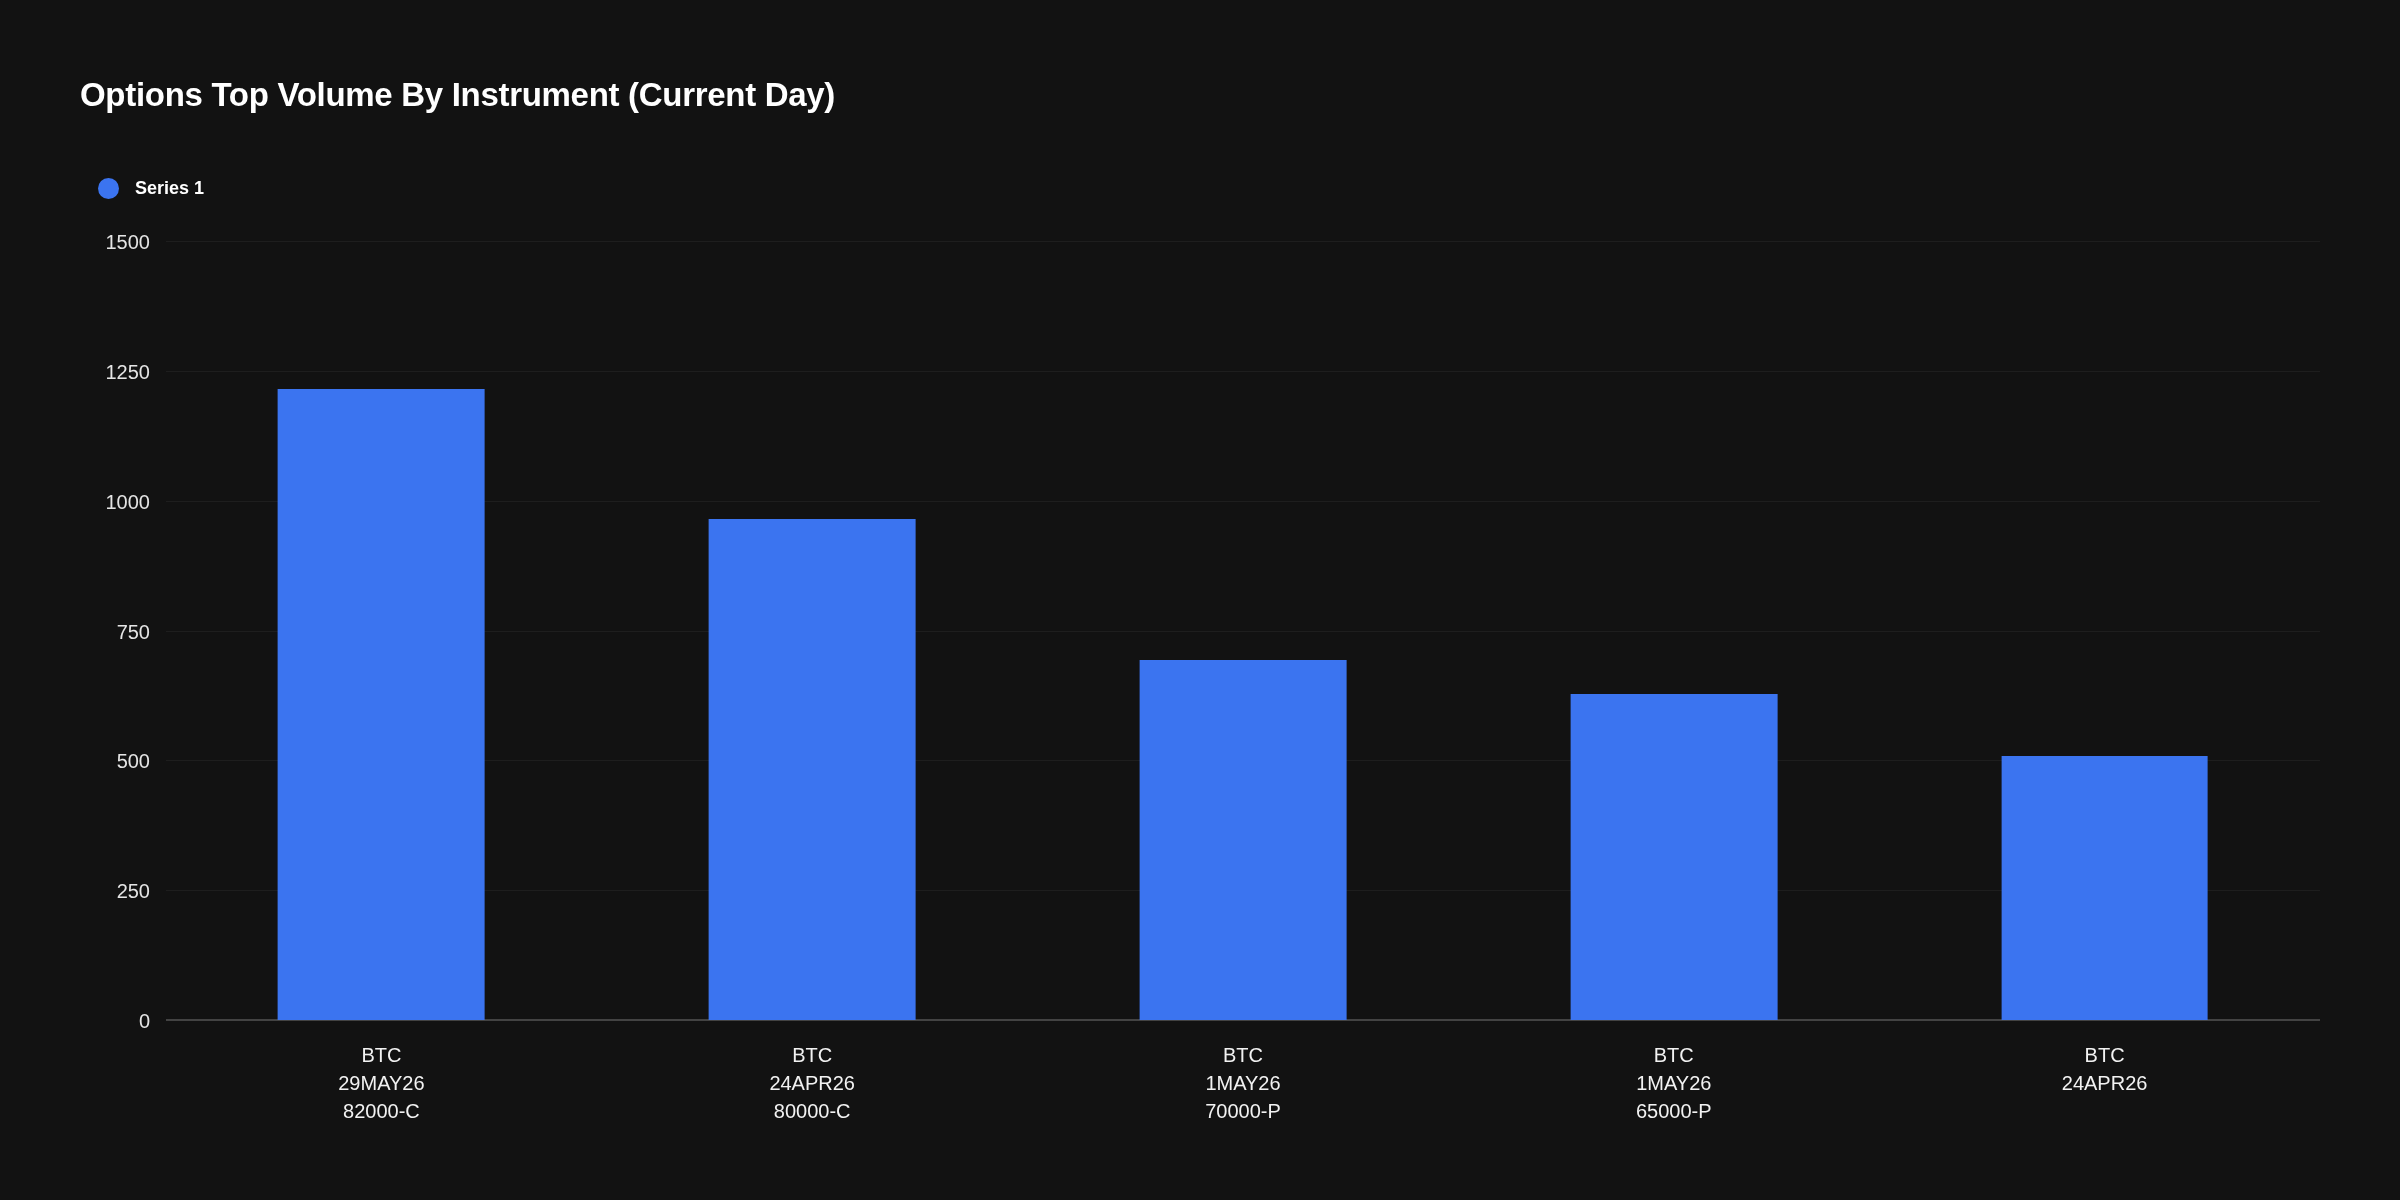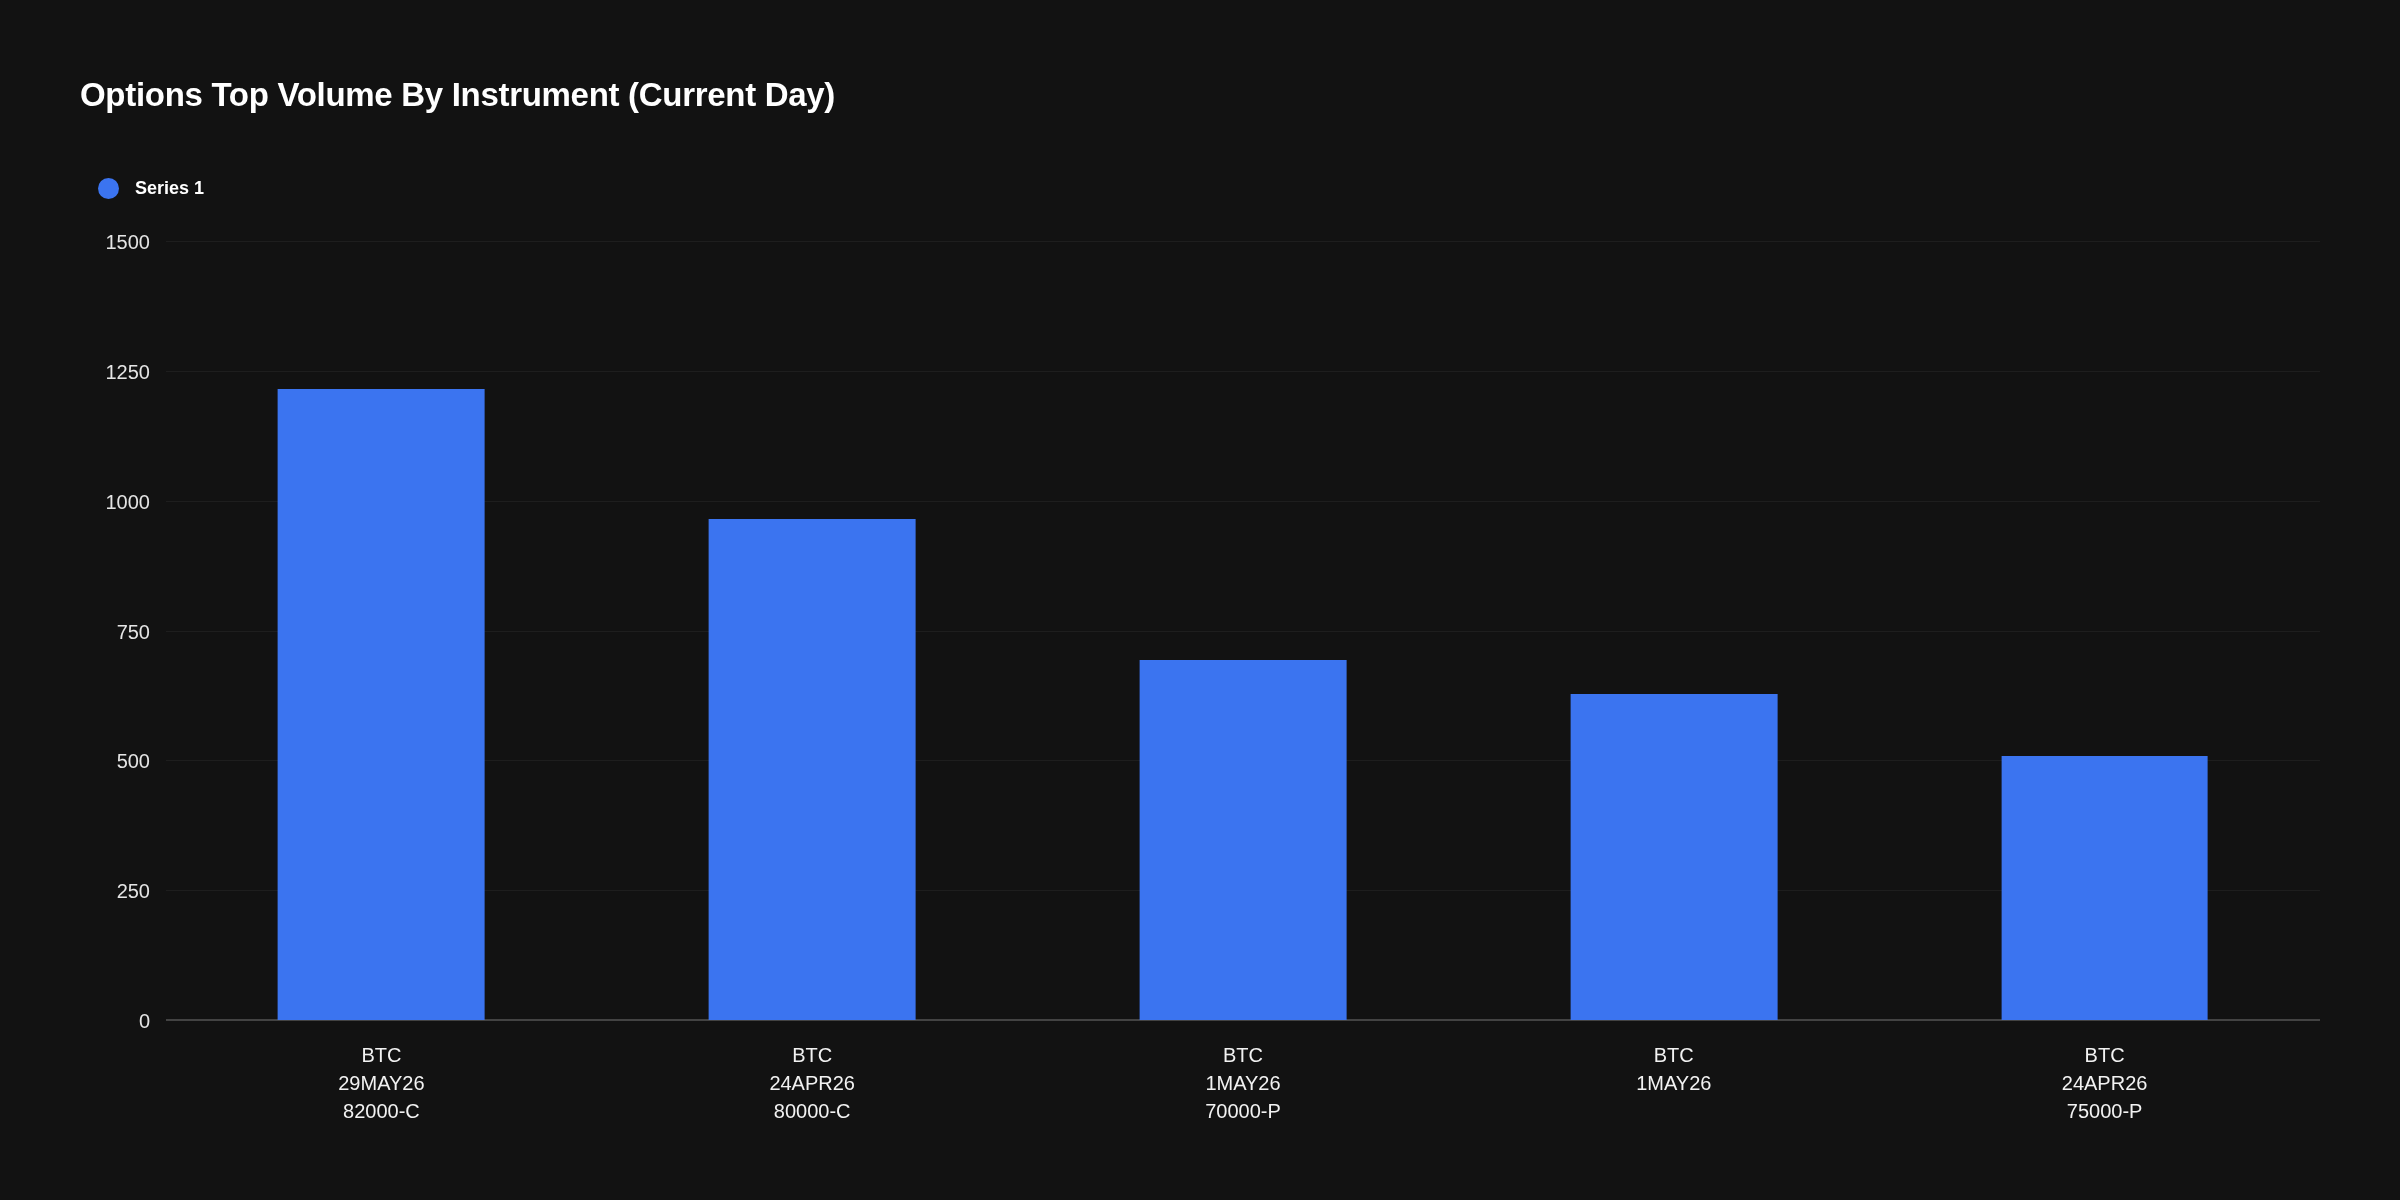--- a/index.html
+++ b/index.html
@@ -181,21 +181,21 @@
         <div>80000-C</div>
       </div>
       <div class="xlabel">
         <div>BTC</div>
         <div>1MAY26</div>
         <div>70000-P</div>
       </div>
       <div class="xlabel">
         <div>BTC</div>
         <div>1MAY26</div>
+        <div>65000-P</div>
       </div>
       <div class="xlabel">
         <div>BTC</div>
         <div>24APR26</div>
-        <div>75000-P</div>
       </div>
     </div>
 
 </div>
 
 </body></html>

